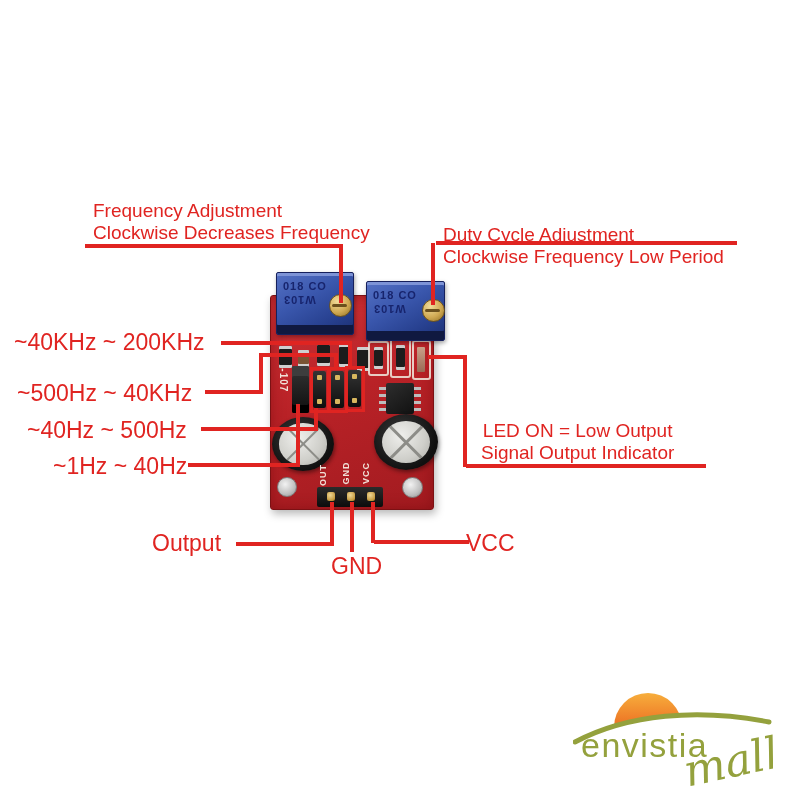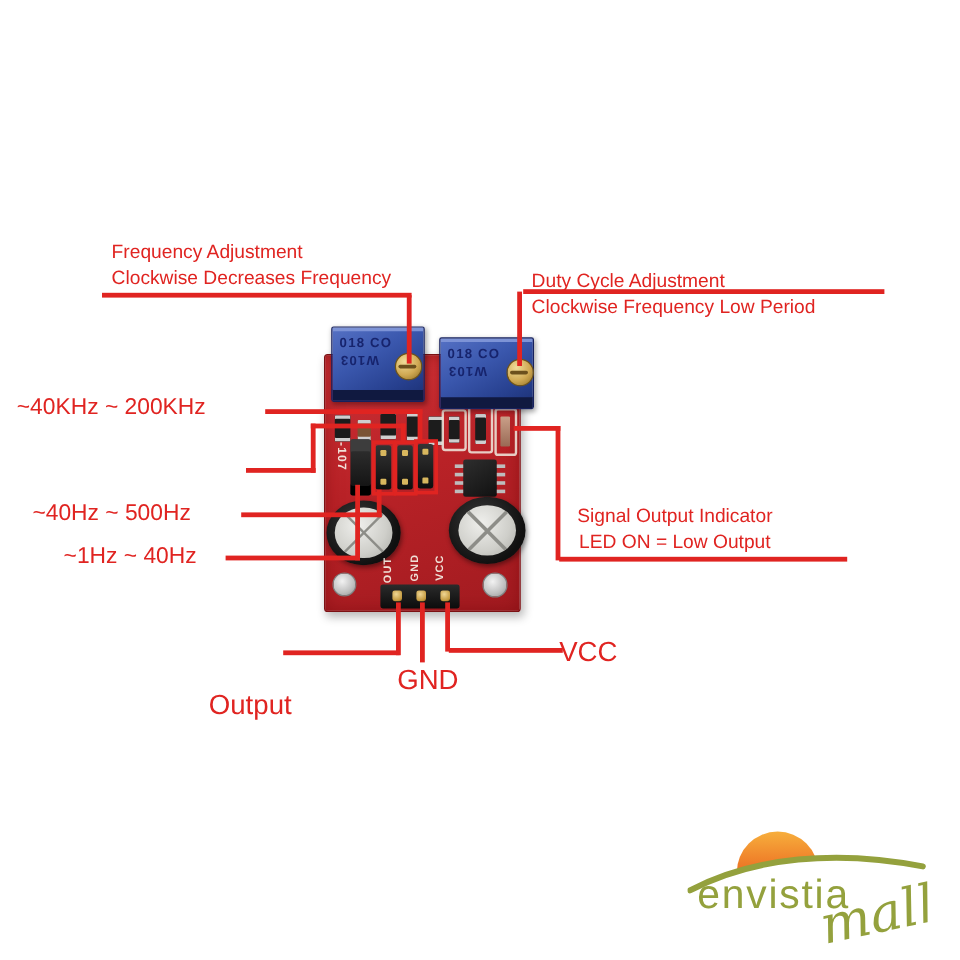--- a/index.html
+++ b/index.html
@@ -1,21 +1,21 @@
 <!DOCTYPE html>
 <html><head>
 <meta charset="utf-8">
 <style>
   html,body{margin:0;padding:0;background:#fff;}
   #stage{position:relative;width:800px;height:800px;background:#ffffff;overflow:hidden;
          font-family:"Liberation Sans",sans-serif;}
   .abs{position:absolute;}
   .red-text{color:#e02421;white-space:nowrap;}
-  .callout{font-size:16px;line-height:22px;}
-  .range{font-size:19px;}
+  .callout{font-size:19px;line-height:22px;}
+  .range{font-size:23px;}
   .pinlab{font-size:23px;}
   .rl{position:absolute;background:#e02421;}
   
   .board{position:absolute;left:270px;top:295px;width:162px;height:213px;
          background:linear-gradient(160deg,#cd3136 0%,#b92227 45%,#a21b20 100%);
          border:1px solid #7c1114;border-radius:3px;
          box-shadow:2px 4px 8px rgba(0,0,0,.28), inset 0 0 14px rgba(120,10,12,.55);}
   .pot{position:absolute;background:linear-gradient(150deg,#5571c4 0%,#3a57ad 40%,#27408f 75%,#1b2f72 100%);
        border:1px solid #16205c;border-radius:2px;box-shadow:inset 0 3px 0 #7d93d6, inset 0 -9px 0 #101940, 1px 2px 4px rgba(0,0,0,.35);}
   .pot-txt{position:absolute;left:6px;top:7px;color:#17246d;font-size:11px;font-weight:bold;
@@ -149,42 +149,43 @@
     <div>Duty Cycle Adjustment</div>
     <div>Clockwise Frequency Low Period</div>
   </div>
   <div class="rl" style="left:436px;top:241px;width:301px;height:4px;"></div>
   <div class="rl" style="left:431px;top:243px;width:4px;height:62px;"></div>
 
   <div class="abs red-text range" style="left:14px;top:329px;">~40KHz ~ 200KHz</div>
   <div class="rl" style="left:221px;top:341px;width:131px;height:4px;"></div>
   <div class="rl" style="left:348px;top:341px;width:4px;height:28px;"></div>
 
+  <div class="abs red-text range" style="left:17px;top:380px;">~500Hz ~ 40KHz</div>
   <div class="rl" style="left:205px;top:390px;width:58px;height:4px;"></div>
   <div class="rl" style="left:259px;top:353px;width:4px;height:41px;"></div>
   <div class="rl" style="left:259px;top:353px;width:79px;height:4px;"></div>
   <div class="rl" style="left:334px;top:353px;width:4px;height:16px;"></div>
 
   <div class="abs red-text range" style="left:27px;top:417px;">~40Hz ~ 500Hz</div>
   <div class="rl" style="left:201px;top:427px;width:117px;height:4px;"></div>
   <div class="rl" style="left:314px;top:408px;width:4px;height:23px;"></div>
 
   <div class="abs red-text range" style="left:53px;top:453px;">~1Hz ~ 40Hz</div>
   <div class="rl" style="left:188px;top:463px;width:112px;height:4px;"></div>
   <div class="rl" style="left:296px;top:404px;width:4px;height:63px;"></div>
 
   <div class="abs red-text callout sigblock" style="left:481px;top:420px;">
+    <div>LED ON = Low Output</div>
     <div>Signal Output Indicator</div>
-    <div>LED ON = Low Output</div>
   </div>
   <div class="rl" style="left:428px;top:355px;width:39px;height:4px;"></div>
   <div class="rl" style="left:463px;top:355px;width:4px;height:112px;"></div>
   <div class="rl" style="left:466px;top:464px;width:240px;height:4px;"></div>
 
-  <div class="abs red-text pinlab" style="left:174px;top:530px;margin-top:44px;">Output</div>
+  <div class="abs red-text pinlab" style="left:152px;top:530px;">Output</div>
   <div class="rl" style="left:236px;top:542px;width:97px;height:4px;"></div>
   <div class="rl" style="left:330px;top:502px;width:4px;height:44px;"></div>
 
   <div class="abs red-text pinlab" style="left:331px;top:553px;">GND</div>
   <div class="rl" style="left:350px;top:502px;width:4px;height:50px;"></div>
 
   <div class="abs red-text pinlab" style="left:466px;top:530px;">VCC</div>
   <div class="rl" style="left:374px;top:540px;width:95px;height:4px;"></div>
   <div class="rl" style="left:371px;top:502px;width:4px;height:41px;"></div>
 

